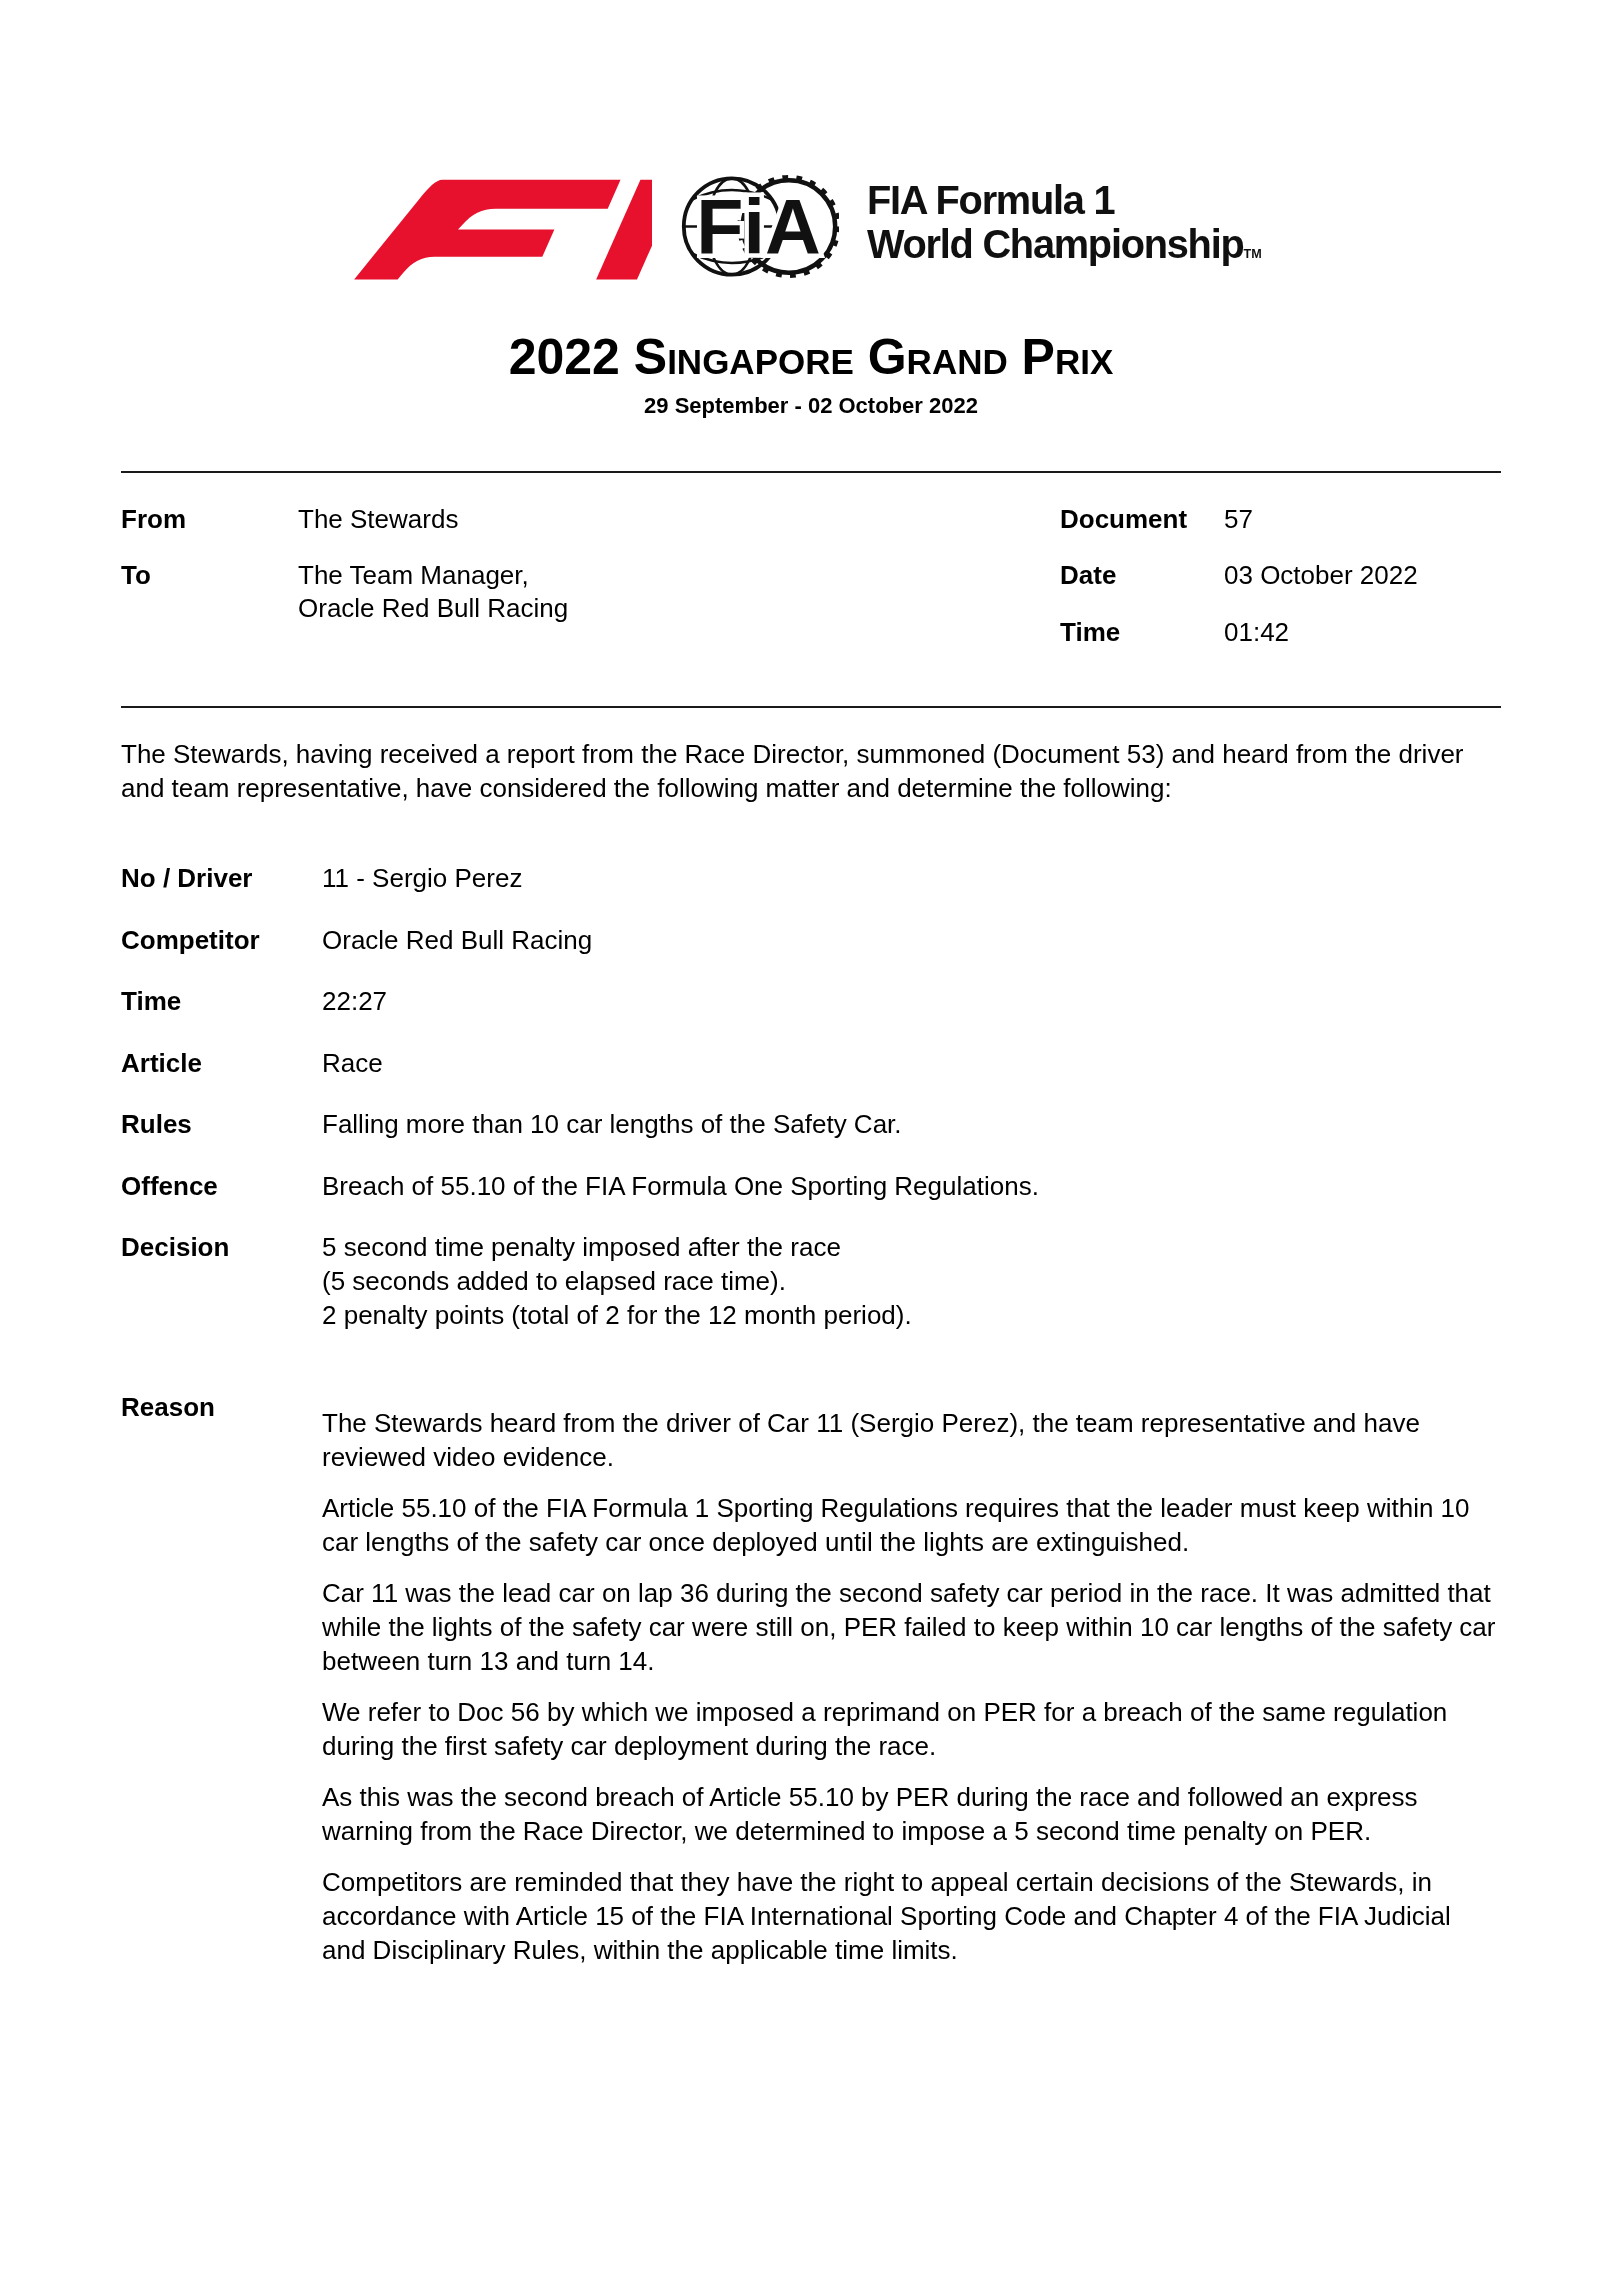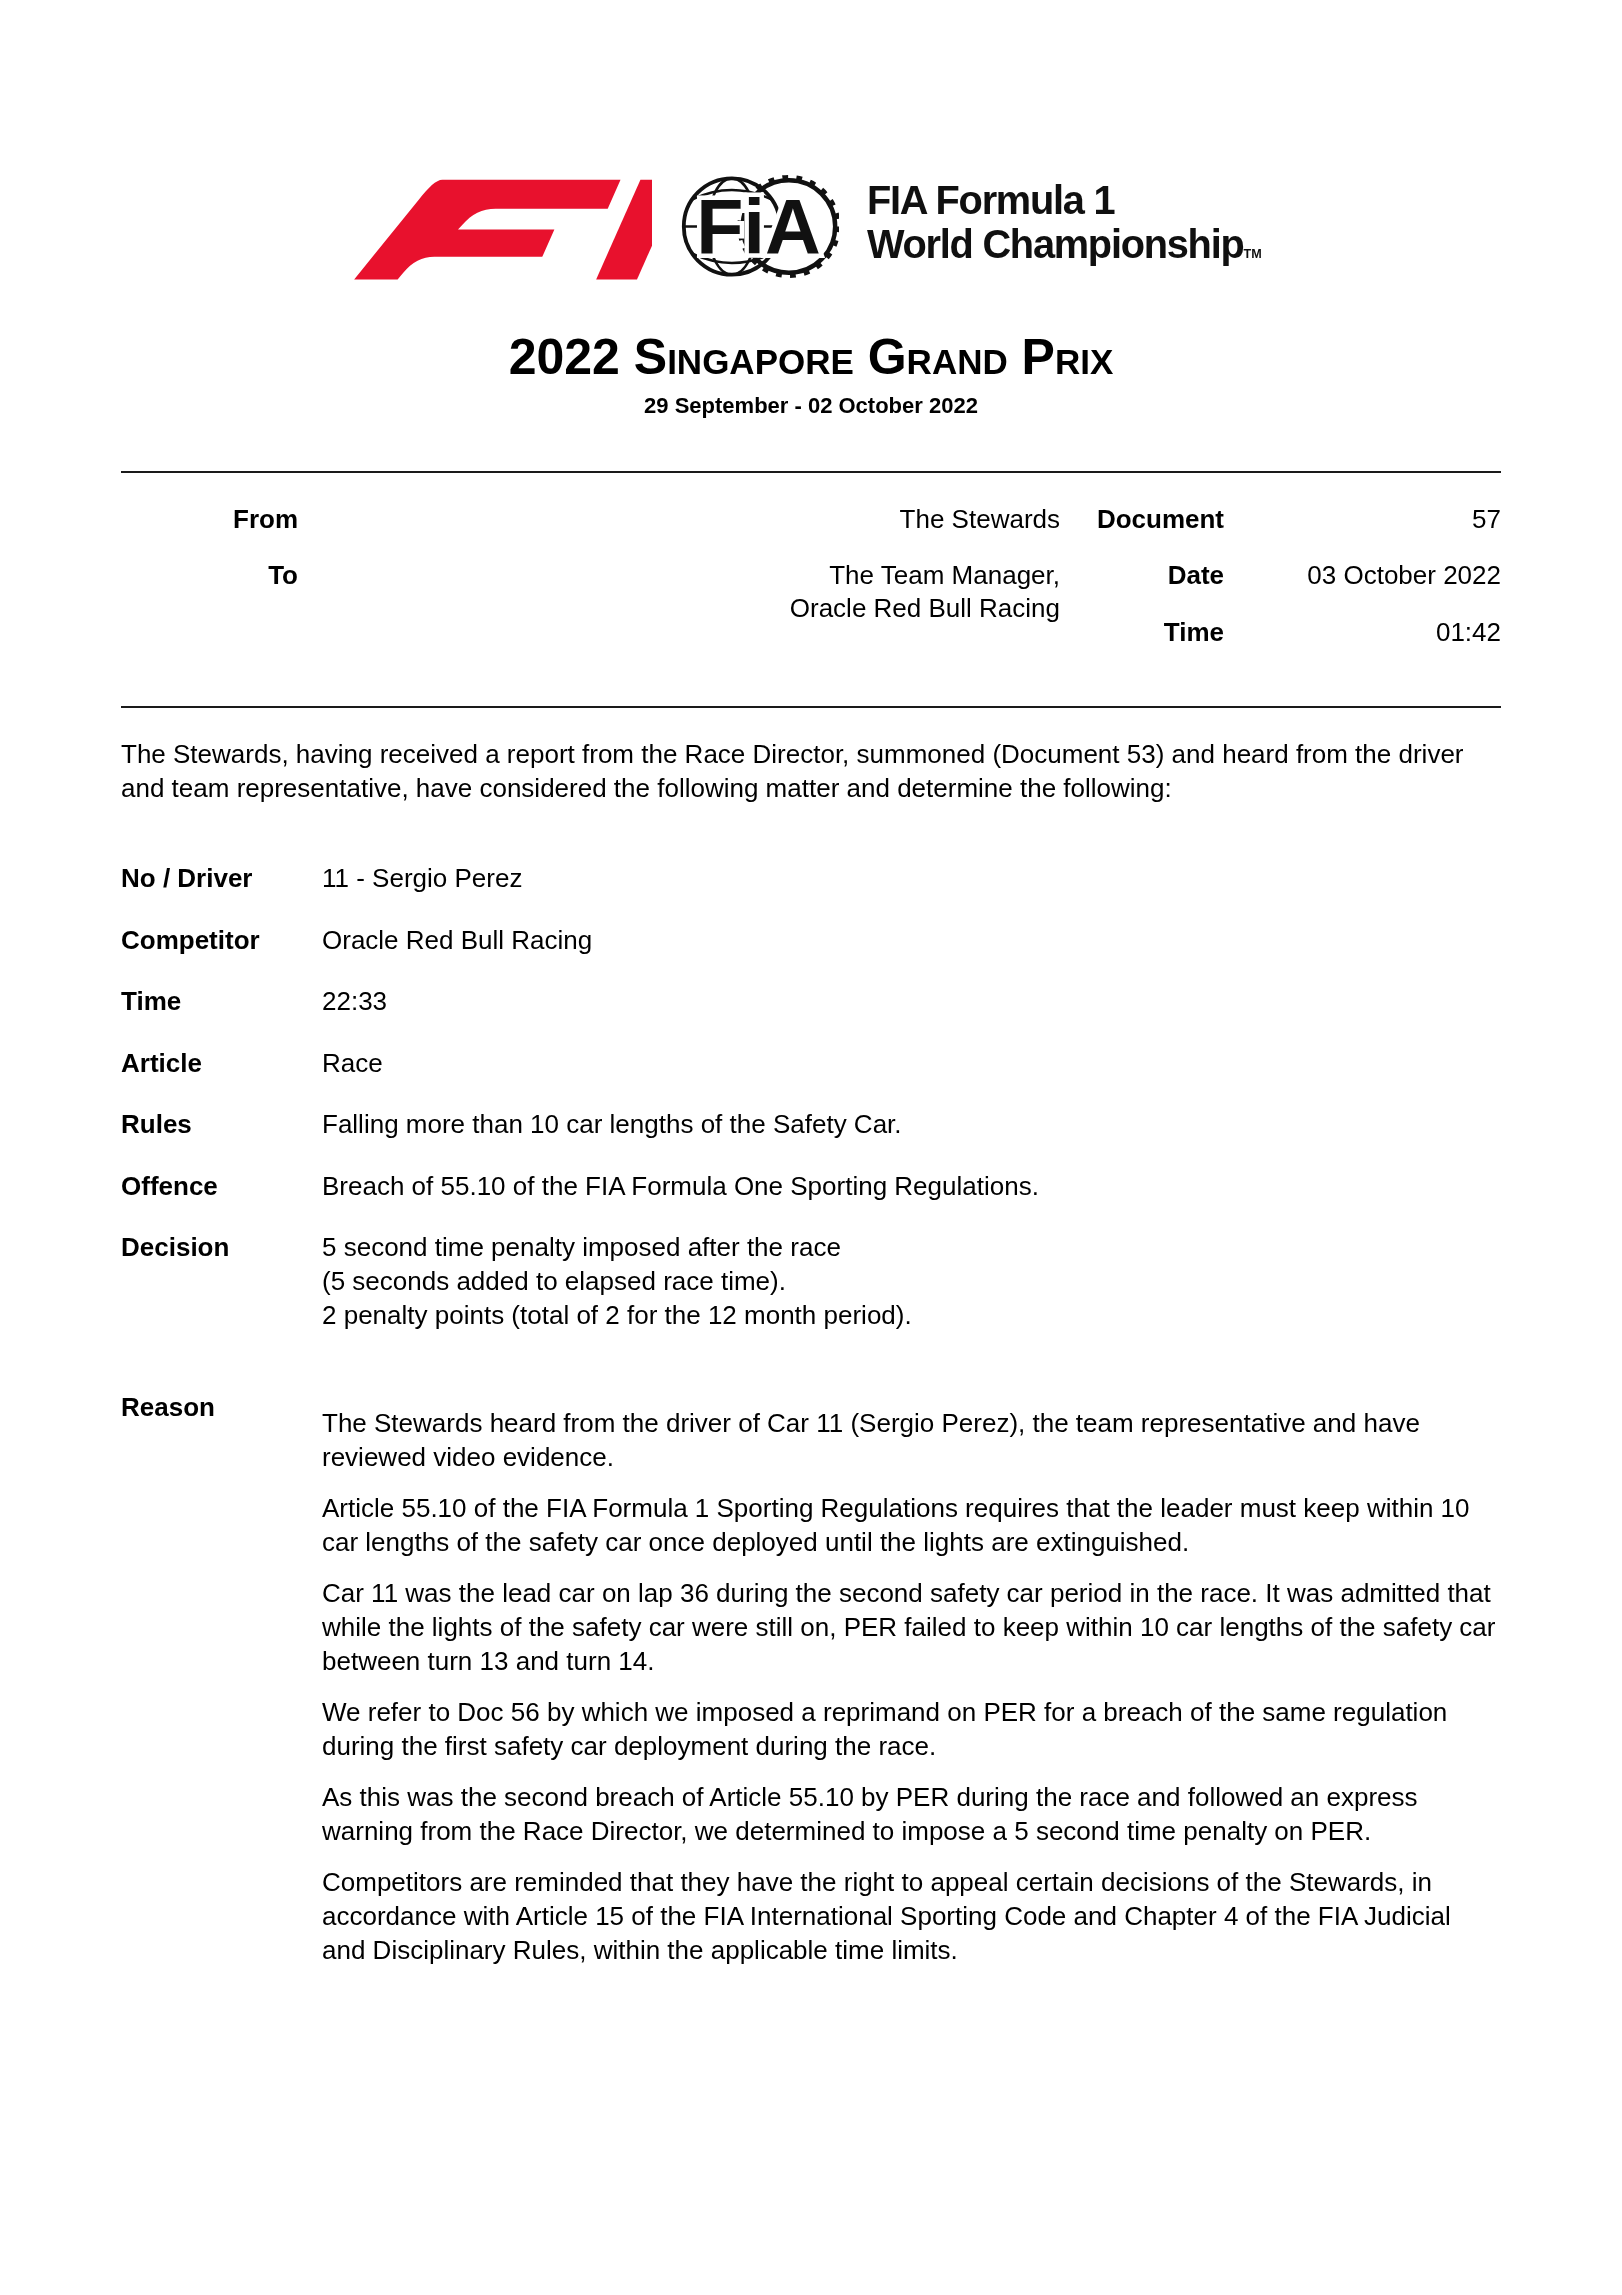--- a/index.html
+++ b/index.html
@@ -73,21 +73,21 @@
 
   
   .meta {
     display: flex;
     margin-top: 30px;
     font-size: 26px;
     line-height: 33px;
   }
   .meta-left { width: 939px; }
   .meta-right { flex: 1; }
-  .meta-row { display: flex; margin-bottom: 23.6px; text-align: right; }
+  .meta-row { display: flex; margin-bottom: 23.6px; }
   .meta-left .meta-label { width: 177px; font-weight: 700; flex: none; }
   .meta-right .meta-label { width: 164px; font-weight: 700; flex: none; }
   .meta-value { flex: 1; }
 
   
   .intro {
     margin-top: 29px;
     font-size: 26px;
     line-height: 34px;
   }
@@ -197,21 +197,21 @@
       <div class="value">11 - Sergio Perez</div>
     </div>
 
     <div class="field">
       <div class="label">Competitor</div>
       <div class="value">Oracle Red Bull Racing</div>
     </div>
 
     <div class="field">
       <div class="label">Time</div>
-      <div class="value">22:33</div>
+      <div class="value">22:27</div>
     </div>
 
     <div class="field">
       <div class="label">Article</div>
       <div class="value">Race</div>
     </div>
 
     <div class="field">
       <div class="label">Rules</div>
       <div class="value">Falling more than 10 car lengths of the Safety Car.</div>

